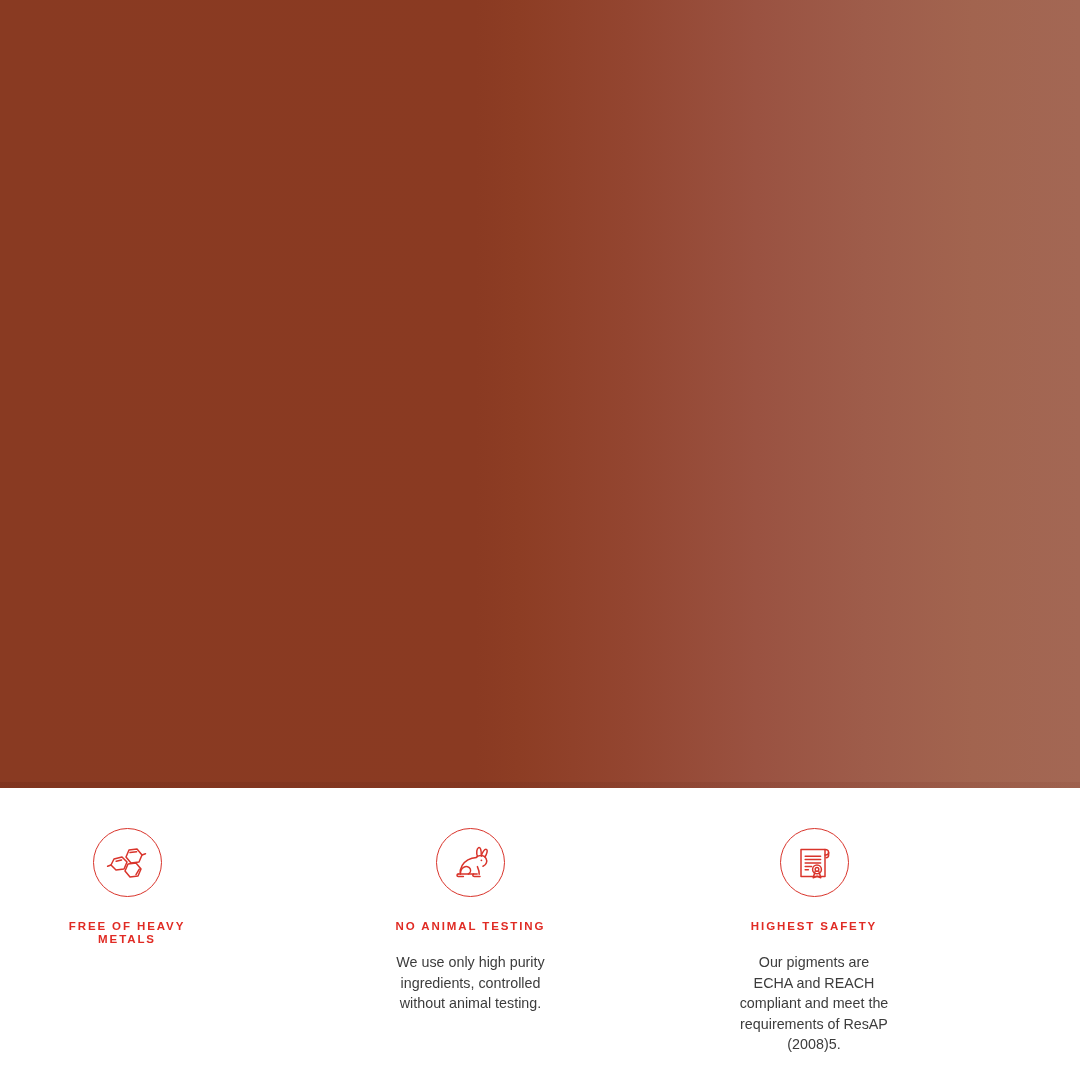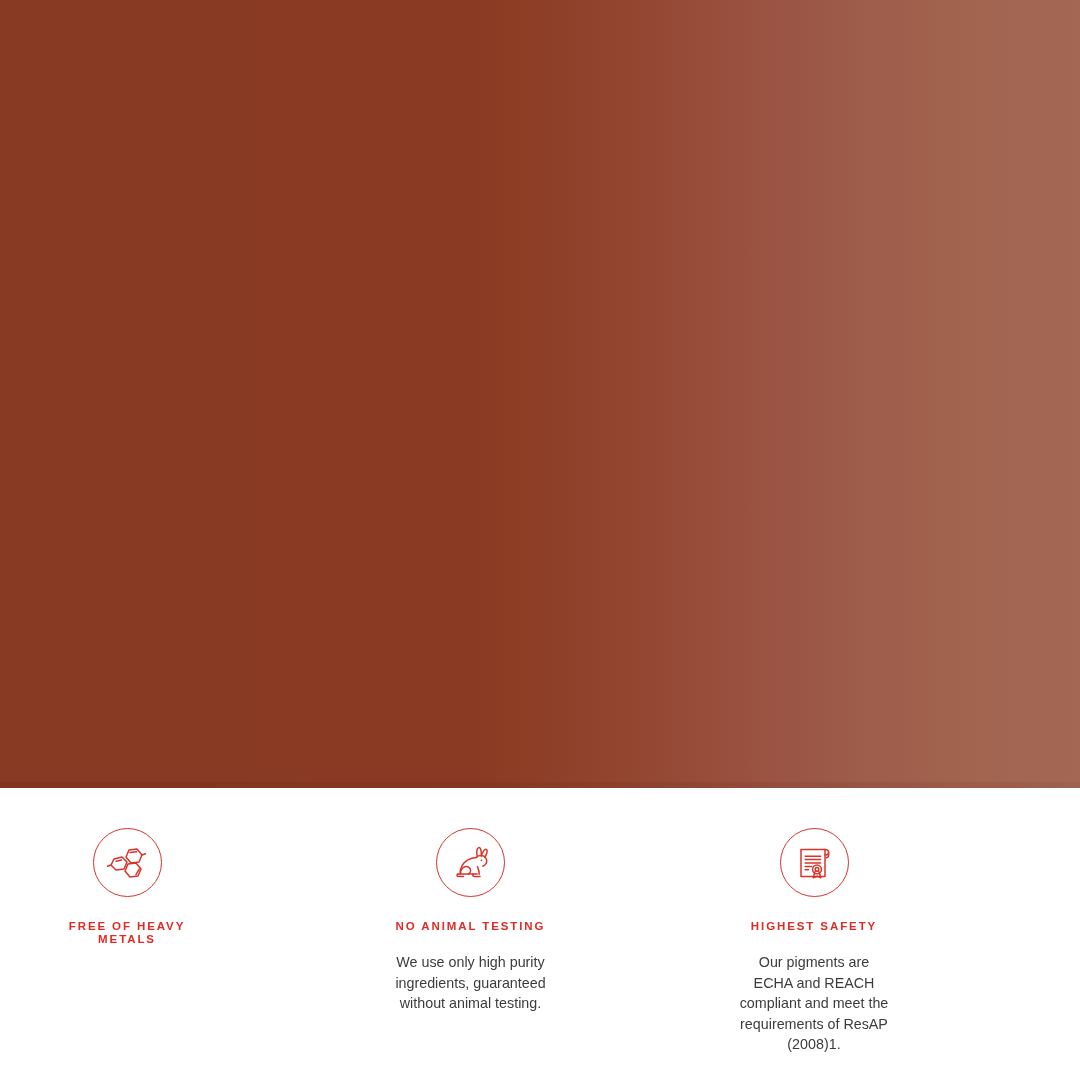--- a/index.html
+++ b/index.html
@@ -159,21 +159,21 @@
                    C22.1,30.4 20.8,32.4 19.3,33"></path>
 
           <path d="M9.2,33 L28.2,33"></path>
           <path d="M9.2,33 C7.6,33 7.6,35.4 9.2,35.4 L14.4,35.4"></path>
           <path d="M24.6,33 C23.3,33.8 23.6,35.4 25.2,35.4 L31,35.4"></path>
 
           <path d="M28.4,25.6 C29.6,28.4 30.4,31 30.2,33.2"></path>
         </svg>
       </div>
       <div class="feature-title">NO ANIMAL TESTING</div>
-      <div class="feature-desc">We use only high purity ingredients, guaranteed without animal testing.</div>
+      <div class="feature-desc">We use only high purity ingredients, controlled without animal testing.</div>
     </div>
 
     <div class="feature">
       <div class="icon-circle">
         <svg width="44" height="44" viewBox="0 0 44 44" fill="none" stroke="#d9342b" stroke-width="1.5" stroke-linecap="round" stroke-linejoin="round">
 
           <path d="M9,8.5 L33,8.5 L33,35.5 L9,35.5 Z"></path>
 
           <path d="M33,8.5 C35.2,8.5 36.6,9.8 36.6,11.4 C36.6,13 35.3,13.9 33.8,13.9 L33,13.9"></path>
           <path d="M36.6,11.4 L36.6,14.6 C36.6,16 35.4,16.8 34.2,16.6"></path>
@@ -184,17 +184,17 @@
           <path d="M13.2,25.4 L19.6,25.4"></path>
           <path d="M13.2,28.8 L16.4,28.8"></path>
 
           <path d="M23,30.8 L21.2,36.8 L25.2,35.2 L28.8,36.8 L27,30.8"></path>
 
           <circle cx="25" cy="28.4" r="4.4"></circle>
           <circle cx="25" cy="28.4" r="1.8"></circle>
         </svg>
       </div>
       <div class="feature-title">HIGHEST SAFETY</div>
-      <div class="feature-desc">Our pigments are ECHA and REACH compliant and meet the requirements of ResAP (2008)1.</div>
+      <div class="feature-desc">Our pigments are ECHA and REACH compliant and meet the requirements of ResAP (2008)5.</div>
     </div>
 
   </div>
 </div>
 
 </body></html>

